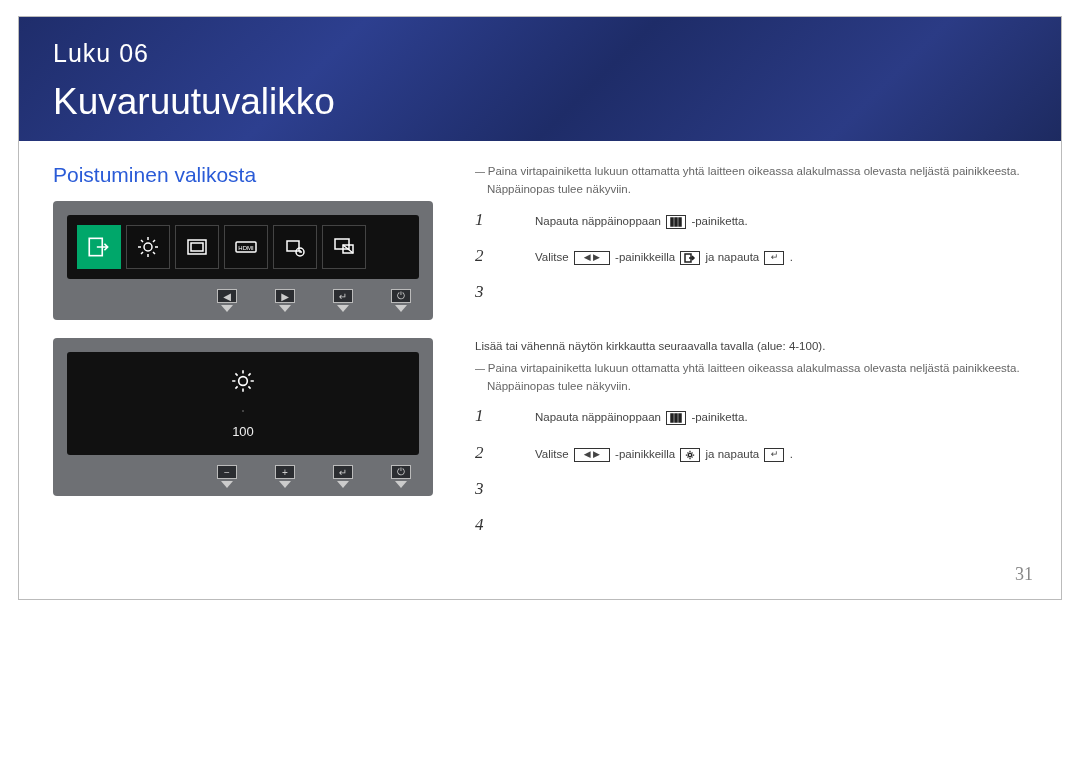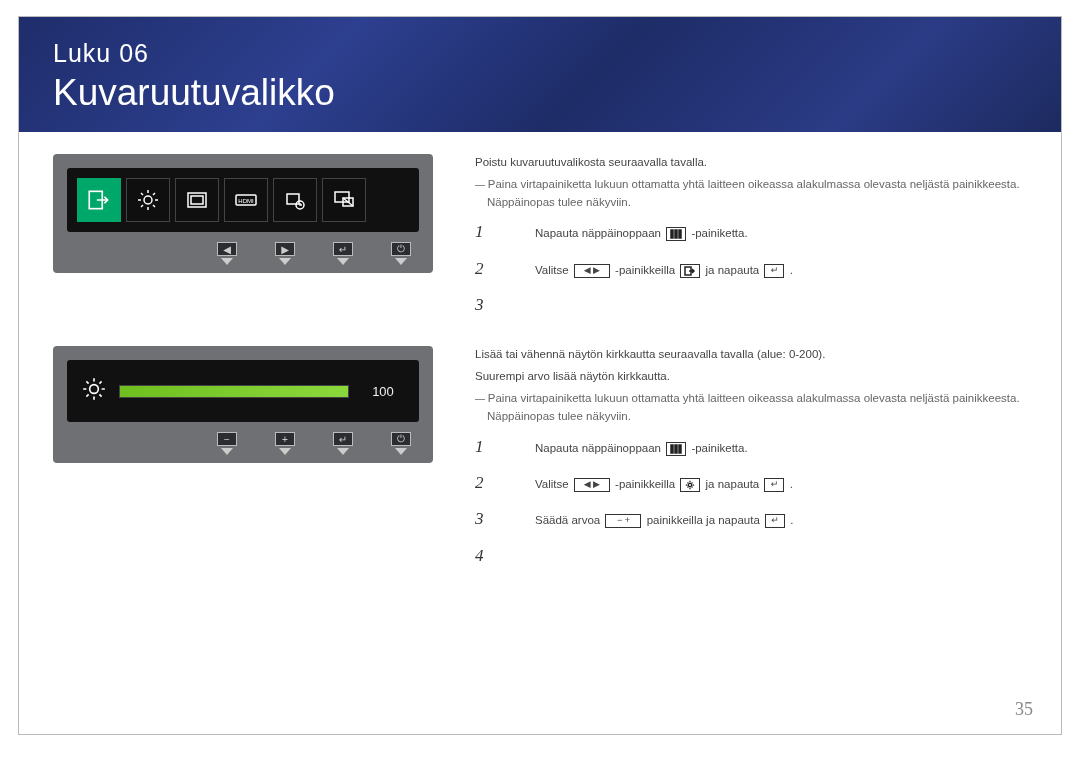--- a/index.html
+++ b/index.html
@@ -9,39 +9,39 @@
     width: 1080px;
     height: 763px;
     position: relative;
     overflow: hidden;
     color: #444;
   }
   .page {
     border: 1px solid #bbb;
     margin: 16px 18px;
     width: 1044px;
-    height: 719px;
+    height: 584px;
     position: relative;
     background: #fff;
   }
   .chapter-header {
     background: #2a3d8f;
     background: linear-gradient(135deg, #1f2d6b 0%, #2d3f8f 30%, #1e2c68 55%, #2b3b85 80%, #1d2a60 100%);
     color: #fff;
     padding: 22px 34px 18px 34px;
   }
   .chapter-number {
     font-size: 25px;
     font-weight: 300;
     letter-spacing: 1px;
   }
   .chapter-title {
     font-size: 37px;
     font-weight: 300;
-    margin-top: 4px;
+    margin-top: 13px;
   }
   .chapter-note {
     font-size: 10.5px;
     margin-top: 14px;
     color: #dfe3f2;
   }
   .content {
     padding: 22px 34px 10px 34px;
     display: grid;
     grid-template-columns: 400px 1fr;
@@ -122,20 +122,21 @@
     width: 380px;
   }
   .bright-inner {
     background: #111;
     margin: 10px;
     border-radius: 3px;
     padding: 16px 14px;
     display: flex;
     align-items: center;
     gap: 12px;
+    flex-direction: column;
   }
   .bright-bar-track {
     flex: 1;
     height: 13px;
     border: 1px solid #444;
     background: #0c0c0c;
     position: relative;
   }
   .bright-bar-fill {
     height: 100%;
@@ -217,20 +218,21 @@
     <div class="chapter-number">
       <span>Luku</span>
       <span>06</span>
     </div>
     <div class="chapter-title">Kuvaruutuvalikko</div>
   </div>
 
   <div class="content">
 
     <div>
+      <div class="section-title">Poistuminen valikosta</div>
 
       <div class="osd">
         <div class="osd-inner">
           <div class="osd-icon active">
             <svg width="26" height="26" viewBox="0 0 24 24" class="ico-white">
                 <rect x="3" y="4" width="12" height="16"></rect>
                 <path d="M10 12h10M17 9l3 3-3 3" stroke="#fff"></path>
               </svg>
           </div>
           <div class="osd-icon">
@@ -281,21 +283,20 @@
           </div>
           <div class="osd-bot-col">
             <div class="osd-mini">⏻</div>
             <div class="tri-down"></div>
           </div>
         </div>
       </div>
     </div>
 
     <div class="instr">
-      <p>Poistu kuvaruutuvalikosta seuraavalla tavalla.</p>
       <p class="note-dash">Paina virtapainiketta lukuun ottamatta yhtä laitteen oikeassa alakulmassa olevasta neljästä painikkeesta. Näppäinopas tulee näkyviin.</p>
       <div class="steps">
 
         <div class="step-row">
           <div class="step-num">1</div>
           <div class="step-text">
             <span>Napauta näppäinoppaan </span>
             <span class="inline-icon">
                 <svg viewBox="0 0 12 10" class="ico-black">
                   <rect x="1" y="1" width="2" height="8" fill="#222"></rect>
@@ -362,22 +363,21 @@
           </div>
           <div class="osd-bot-col">
             <div class="osd-mini">⏻</div>
             <div class="tri-down"></div>
           </div>
         </div>
       </div>
     </div>
 
     <div class="instr">
-      <p>Lisää tai vähennä näytön kirkkautta seuraavalla tavalla (alue: 0-200).</p>
-      <p>Suurempi arvo lisää näytön kirkkautta.</p>
+      <p>Lisää tai vähennä näytön kirkkautta seuraavalla tavalla (alue: 4-100).</p>
       <p class="note-dash">Paina virtapainiketta lukuun ottamatta yhtä laitteen oikeassa alakulmassa olevasta neljästä painikkeesta. Näppäinopas tulee näkyviin.</p>
       <div class="steps">
 
         <div class="step-row">
           <div class="step-num">1</div>
           <div class="step-text">
             <span>Napauta näppäinoppaan </span>
             <span class="inline-icon">
                 <svg viewBox="0 0 12 10" class="ico-black">
                   <rect x="1" y="1" width="2" height="8" fill="#222"></rect>
@@ -402,33 +402,26 @@
                 </svg>
               </span>
             <span> ja napauta </span>
             <span class="inline-icon">↵</span>
             <span>.</span>
           </div>
         </div>
 
         <div class="step-row">
           <div class="step-num">3</div>
-          <div class="step-text">
-            <span>Säädä arvoa </span>
-            <span class="inline-icon double">−&nbsp;+</span>
-            <span> painikkeilla ja napauta </span>
-            <span class="inline-icon">↵</span>
-            <span>.</span>
-          </div>
         </div>
 
         <div class="step-row">
           <div class="step-num">4</div>
         </div>
 
       </div>
     </div>
 
   </div>
 
-  <div class="pagenum">35</div>
+  <div class="pagenum">31</div>
 
 </div>
 
 </body></html>

